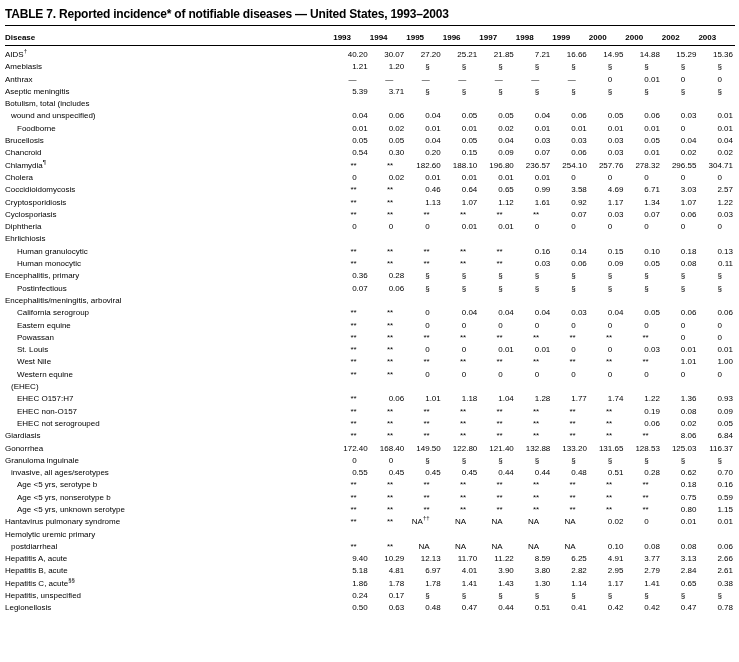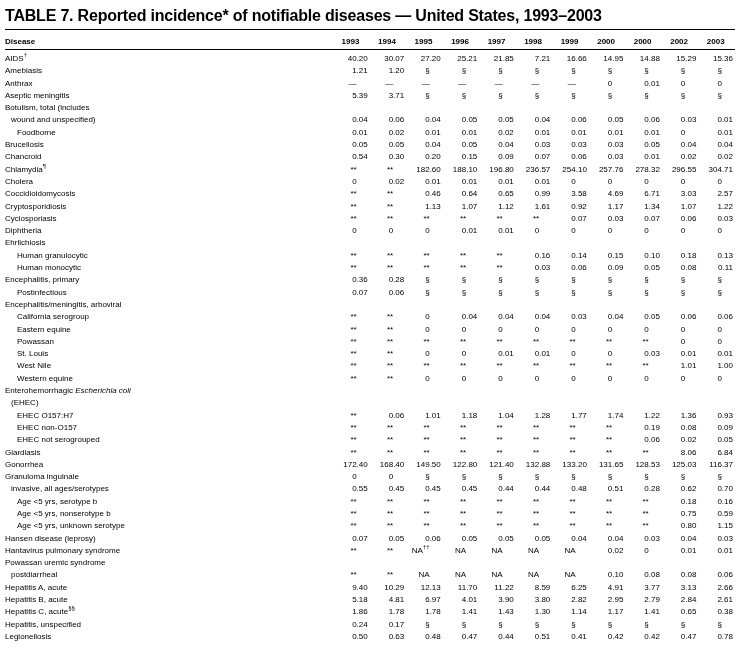--- a/index.html
+++ b/index.html
@@ -3,28 +3,28 @@
 <meta charset="utf-8">
 <style>
   html,body{margin:0;padding:0;background:#fff;}
   body{
     width:739px;height:662px;overflow:hidden;
     font-family:"Liberation Sans","DejaVu Sans",sans-serif;
     color:#000;-webkit-font-smoothing:antialiased;
   }
   .page{padding:5px 4px 0 5px;}
   .title{
-    font-size:16px;font-weight:bold;letter-spacing:-0.2px;
+    font-size:12px;font-weight:bold;letter-spacing:-0.2px;
     padding:2px 0 4px 0;border-bottom:1px solid #000;
   }
   table{border-collapse:collapse;table-layout:fixed;width:730px;margin-top:4px;}
   col.c-disease{width:328px;}
   col.c-year{width:36.5px;}
   thead th{
-    font-size:8px;font-weight:bold;text-align:center;
+    font-size:8px;font-weight:bold;text-align:left;
     padding:3px 2px 3px 0;border-bottom:1px solid #000;line-height:9px;
   }
   thead th.first{text-align:left;padding-left:0;}
   td{font-size:8px;line-height:12.3px;padding:0;white-space:nowrap;overflow:hidden;}
   td.label{text-align:left;}
   td.val{text-align:right;padding-right:2px;}
   tbody tr:first-child td{padding-top:3px;}
   .ind1{padding-left:6px;}
   .ind2{padding-left:12px;}
   sup{font-size:6px;vertical-align:super;line-height:0;}
@@ -407,23 +407,20 @@
           <td class="val">0<span class="pad">.00</span></td>
           <td class="val">0<span class="pad">.00</span></td>
           <td class="val">0<span class="pad">.00</span></td>
           <td class="val">0<span class="pad">.00</span></td>
           <td class="val">0<span class="pad">.00</span></td>
           <td class="val">0<span class="pad">.00</span></td>
           <td class="val">0<span class="pad">.00</span></td>
           <td class="val">0<span class="pad">.00</span></td>
         </tr>
         <tr>
-          <td class="label" colspan="12">Enterohemorrhagic <i>Escherichia coli</i></td>
-        </tr>
-        <tr>
           <td class="label ind1" colspan="12">(EHEC)</td>
         </tr>
         <tr>
           <td class="label ind2">EHEC O157:H7</td>
           <td class="val">**<span class="pad">.00</span></td>
           <td class="val">0.06</td>
           <td class="val">1.01</td>
           <td class="val">1.18</td>
           <td class="val">1.04</td>
           <td class="val">1.28</td>
@@ -553,49 +550,35 @@
           <td class="val">**<span class="pad">.00</span></td>
           <td class="val">**<span class="pad">.00</span></td>
           <td class="val">**<span class="pad">.00</span></td>
           <td class="val">**<span class="pad">.00</span></td>
           <td class="val">**<span class="pad">.00</span></td>
           <td class="val">**<span class="pad">.00</span></td>
           <td class="val">0.80</td>
           <td class="val">1.15</td>
         </tr>
         <tr>
-          <td class="label">Hansen disease (leprosy)</td>
-          <td class="val">0.07</td>
-          <td class="val">0.05</td>
-          <td class="val">0.06</td>
-          <td class="val">0.05</td>
-          <td class="val">0.05</td>
-          <td class="val">0.05</td>
-          <td class="val">0.04</td>
-          <td class="val">0.04</td>
-          <td class="val">0.03</td>
-          <td class="val">0.04</td>
-          <td class="val">0.03</td>
-        </tr>
-        <tr>
           <td class="label">Hantavirus pulmonary syndrome</td>
           <td class="val">**<span class="pad">.00</span></td>
           <td class="val">**<span class="pad">.00</span></td>
           <td class="val">NA<sup>††</sup><span class="pad">.00</span></td>
           <td class="val">NA<span class="pad">.00</span></td>
           <td class="val">NA<span class="pad">.00</span></td>
           <td class="val">NA<span class="pad">.00</span></td>
           <td class="val">NA<span class="pad">.00</span></td>
           <td class="val">0.02</td>
           <td class="val">0<span class="pad">.00</span></td>
           <td class="val">0.01</td>
           <td class="val">0.01</td>
         </tr>
         <tr>
-          <td class="label" colspan="12">Powassan uremic syndrome</td>
+          <td class="label" colspan="12">Hemolytic uremic primary</td>
         </tr>
         <tr>
           <td class="label ind1">postdiarrheal</td>
           <td class="val">**<span class="pad">.00</span></td>
           <td class="val">**<span class="pad">.00</span></td>
           <td class="val">NA<span class="pad">.00</span></td>
           <td class="val">NA<span class="pad">.00</span></td>
           <td class="val">NA<span class="pad">.00</span></td>
           <td class="val">NA<span class="pad">.00</span></td>
           <td class="val">NA<span class="pad">.00</span></td>

